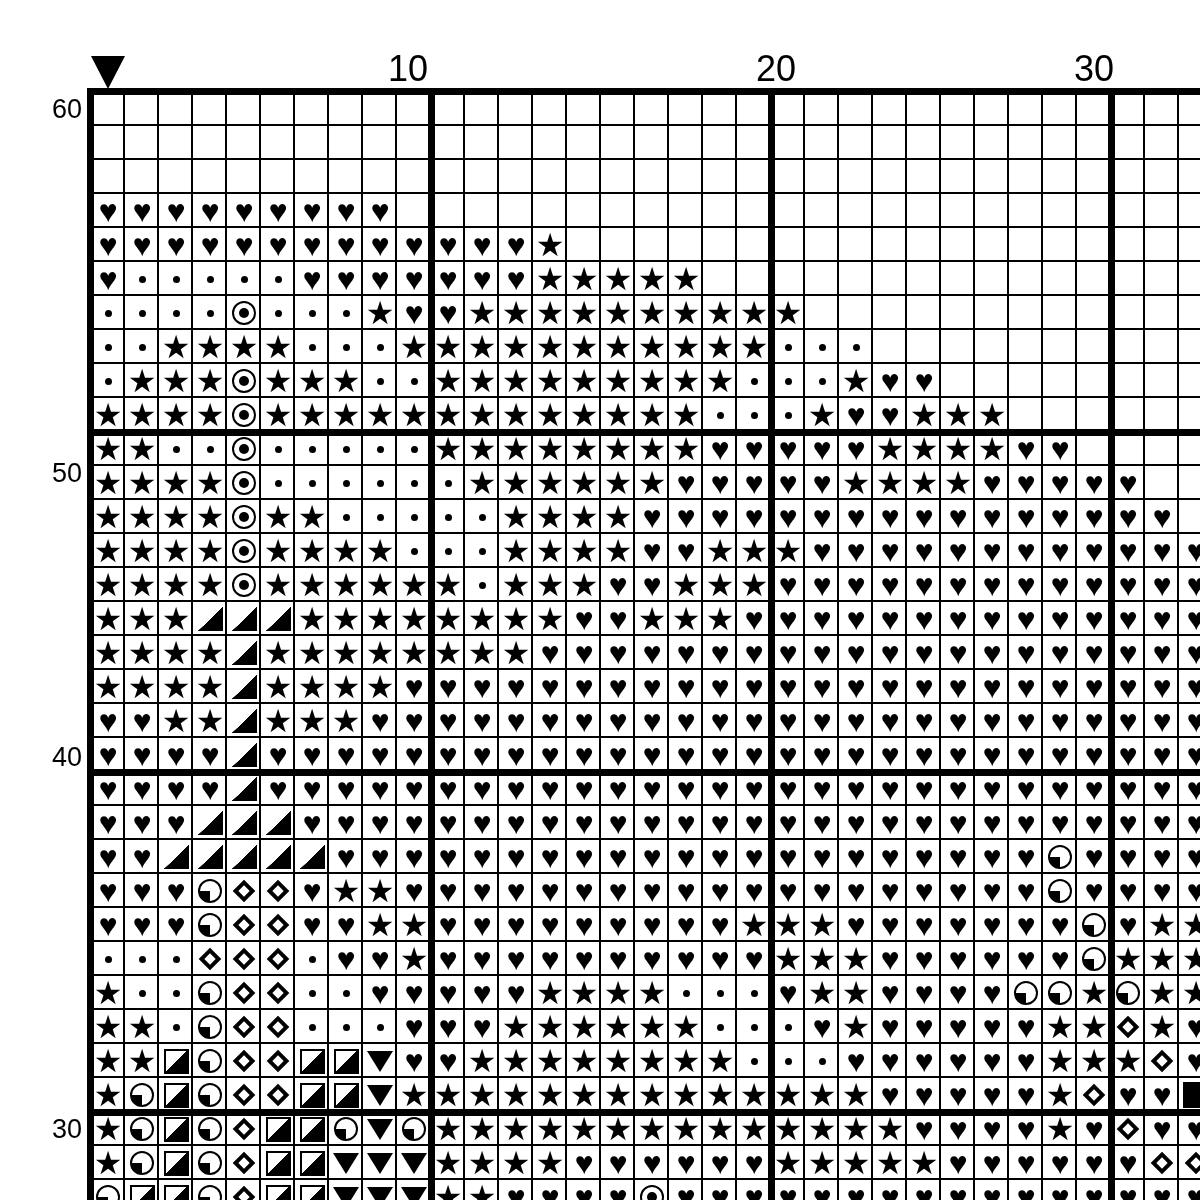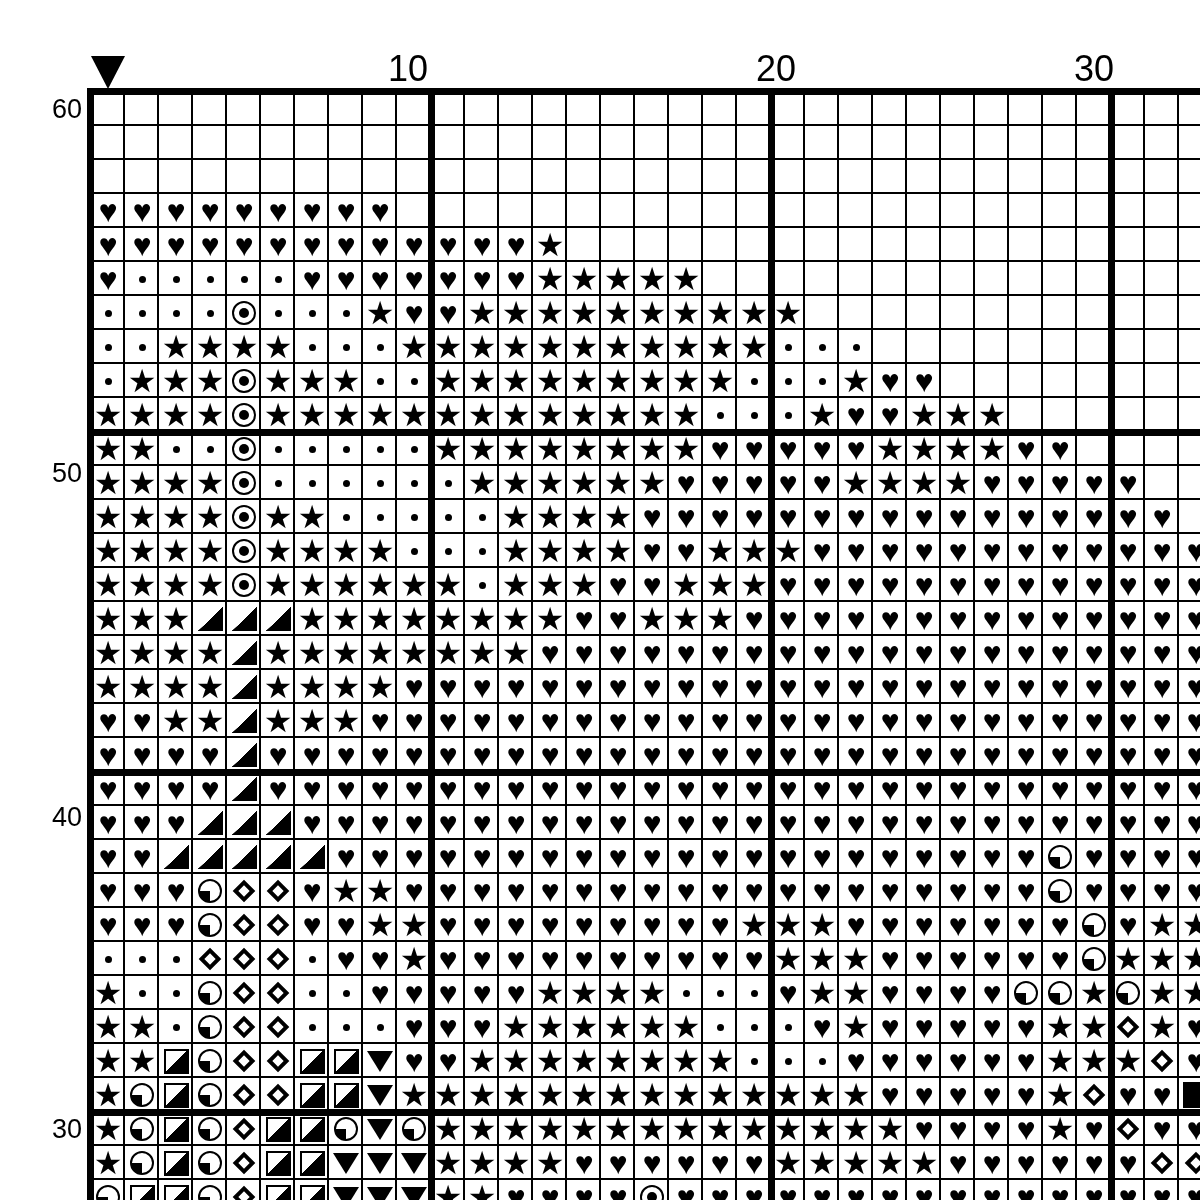--- a/index.html
+++ b/index.html
@@ -40,21 +40,21 @@
 </head>
 <body>
 
 <div class="sheet">
 
   <div id="marker" class="marker" style="left: 91px; top: 56px;"></div>
 
   <div id="rowlabels">
       <div class="rowlab" style="top: 92px;">60</div>
       <div class="rowlab" style="top: 432px; margin-top: 24px;">50</div>
-      <div class="rowlab" style="top: 800px;">40</div>
+      <div class="rowlab" style="top: 740px;">40</div>
       <div class="rowlab" style="top: 1112px;">30</div>
     </div>
   <div id="collabels">
       <div class="collab" style="left: 363px;">10</div>
       <div class="collab" style="left: 731px;">20</div>
       <div class="collab" style="left: 1049px;">30</div>
     </div>
 
   <div id="grid">
       <div class="cell"></div>

